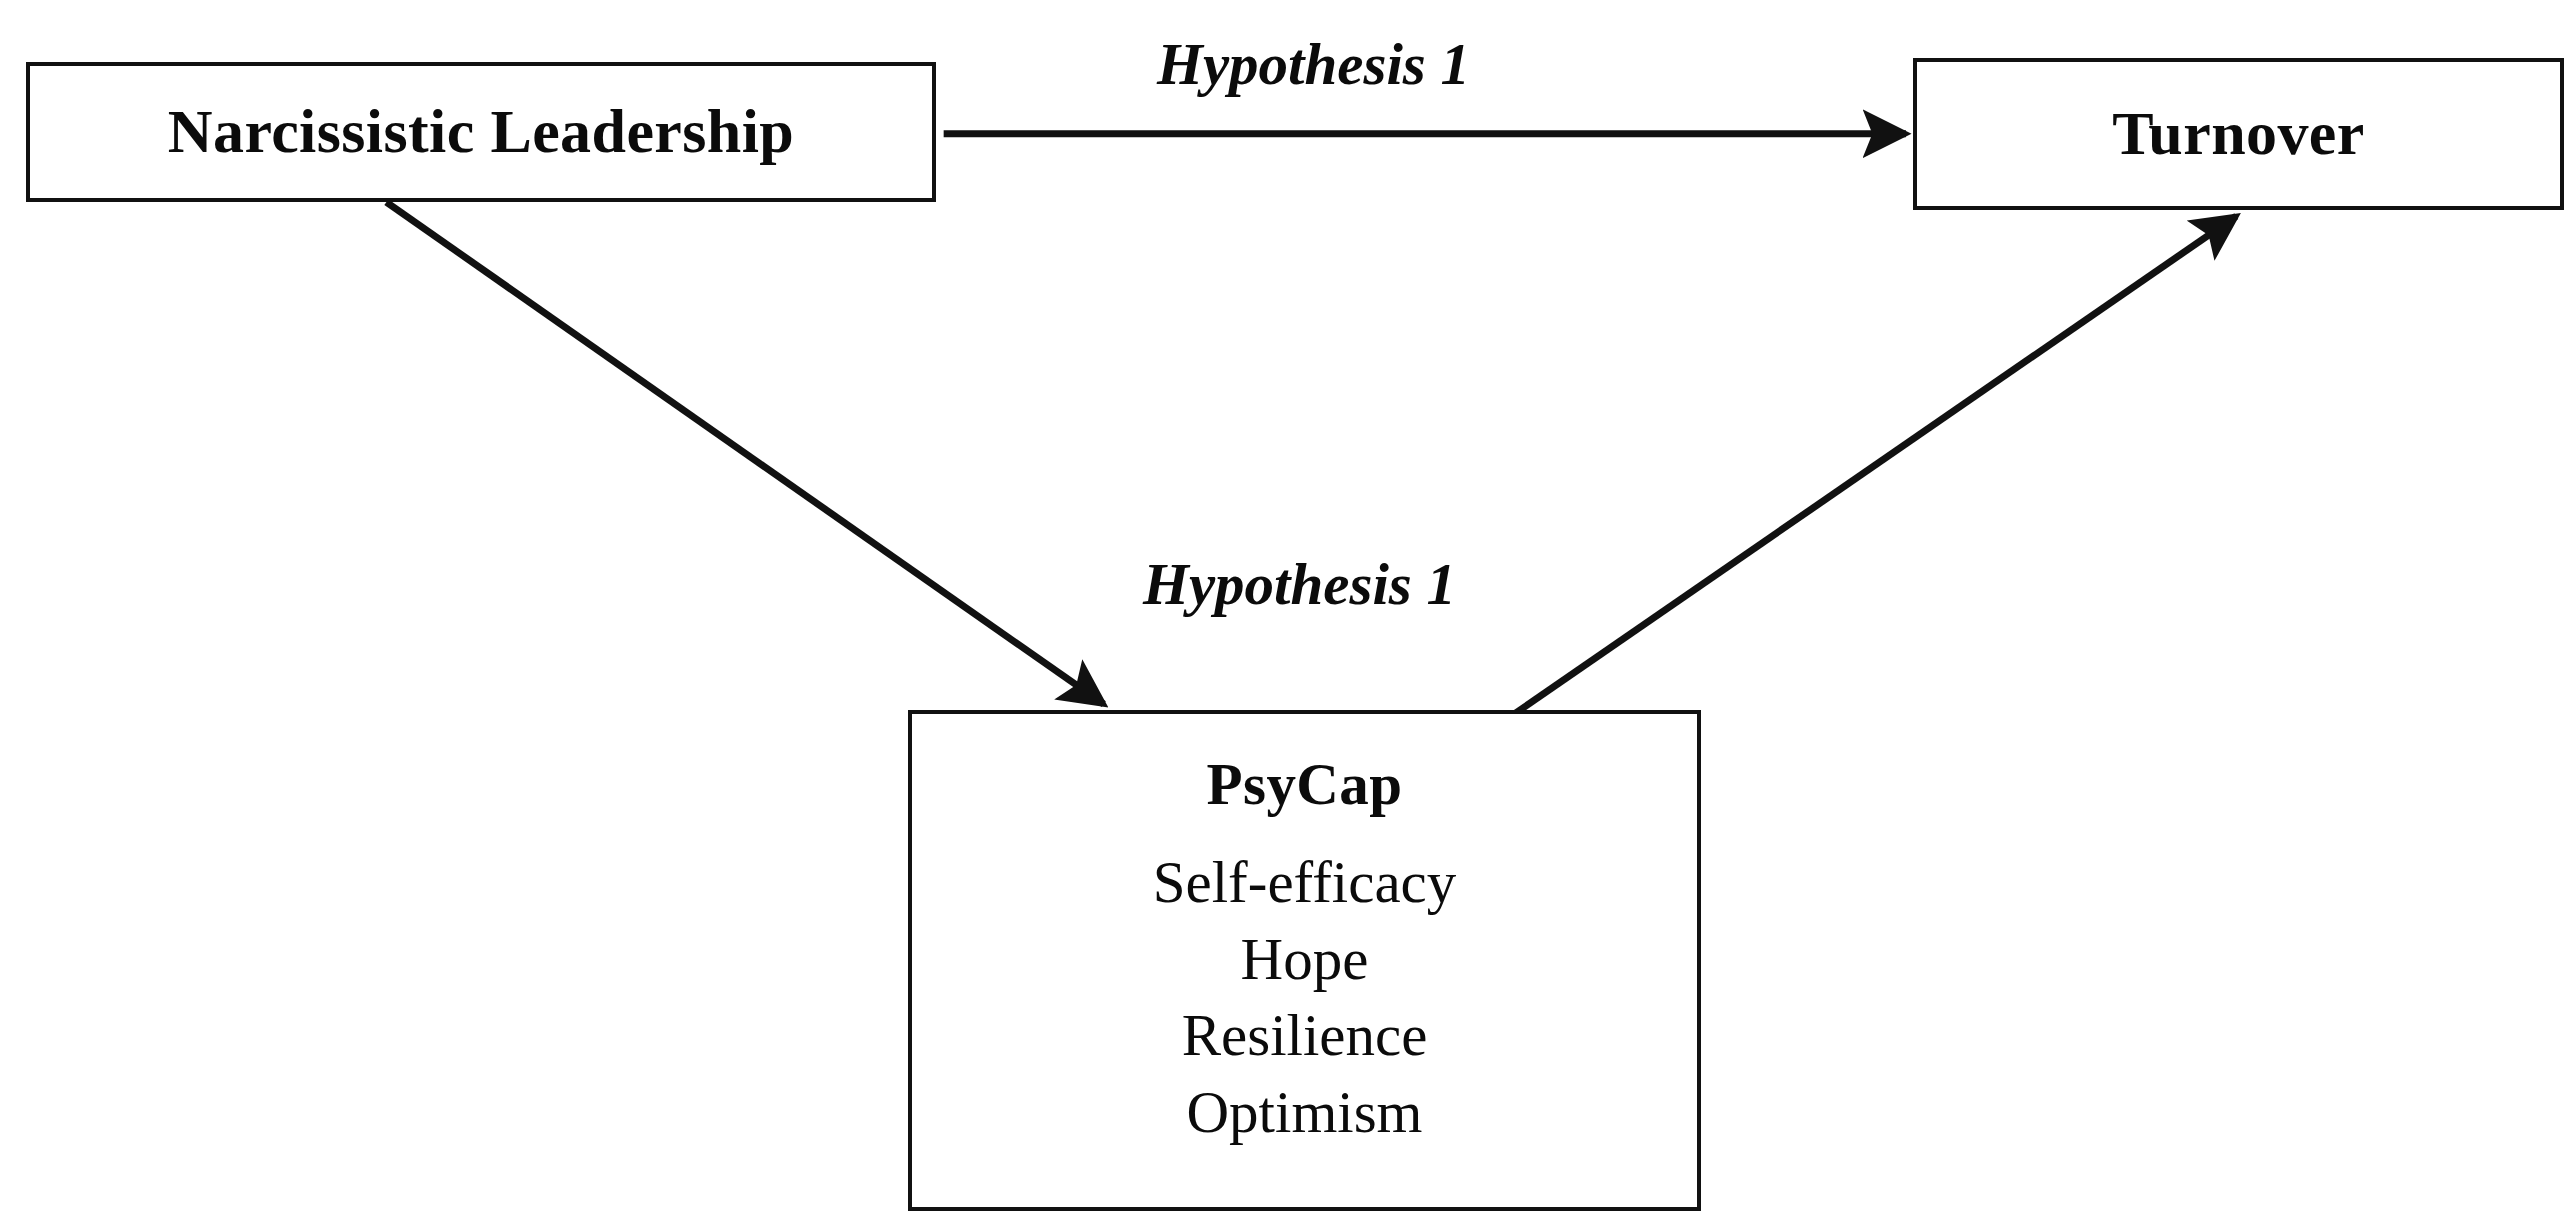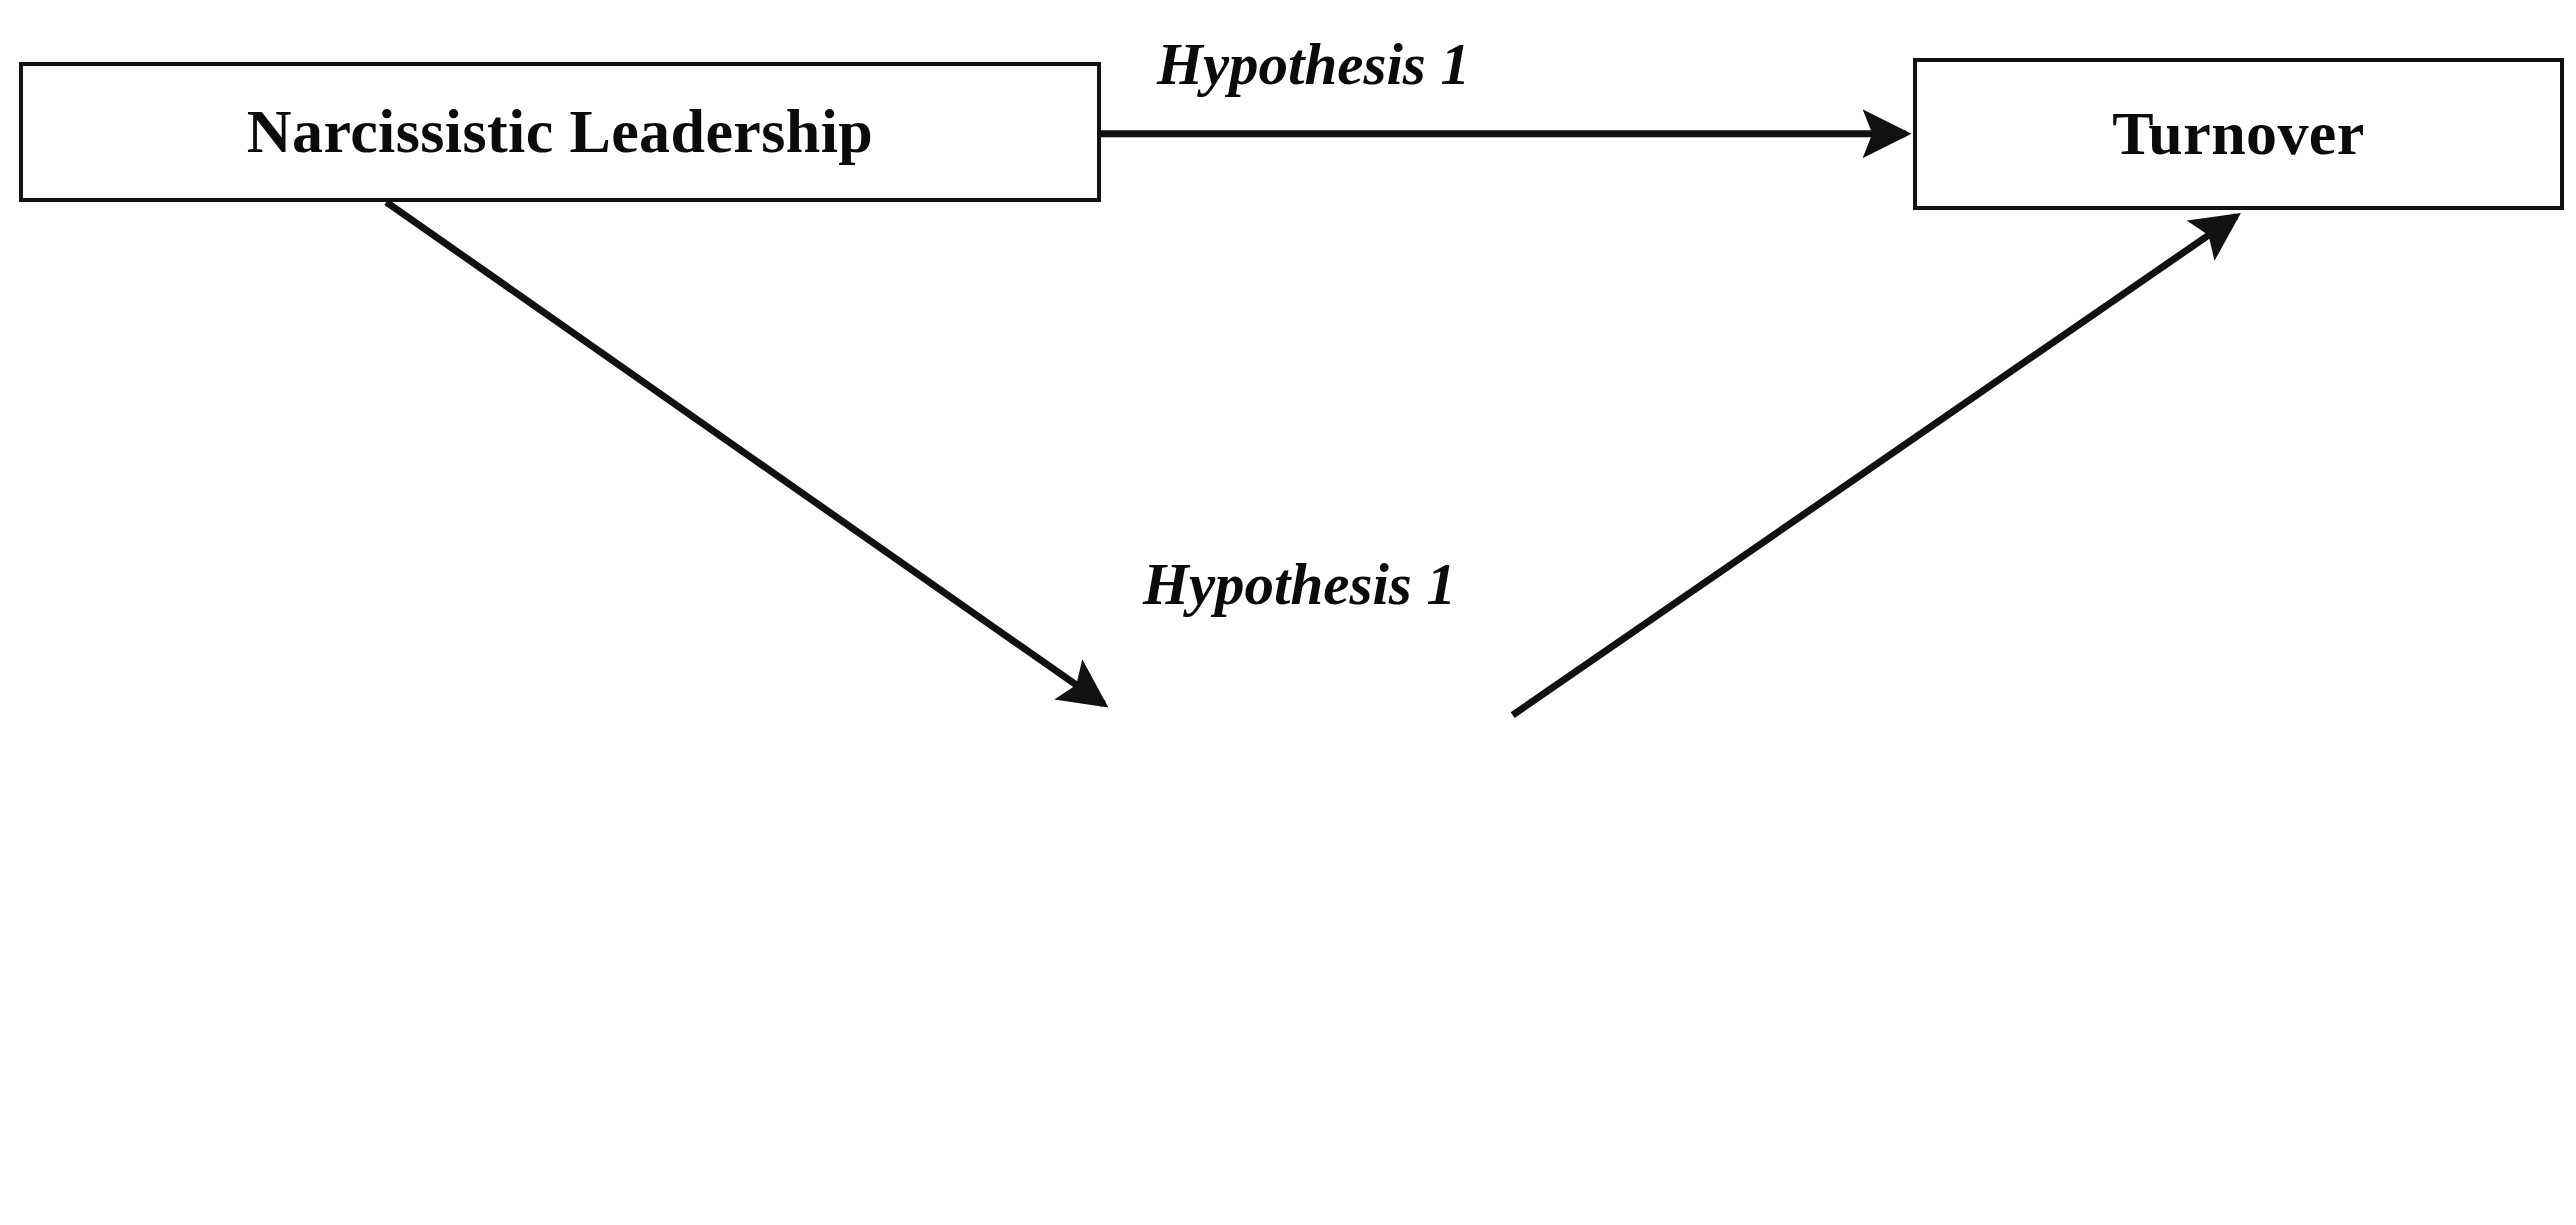--- a/index.html
+++ b/index.html
@@ -39,23 +39,23 @@
   }
   .node-title {
     font-weight: bold;
     color: #0b0b0b;
     text-align: center;
     letter-spacing: 0.4px;
     line-height: 1.05;
     white-space: nowrap;
   }
   #node-narcissistic-leadership {
-    left: 19px;
+    left: 26px;
     top: 62px;
-    width: 1082px;
+    width: 910px;
     height: 140px;
   }
   #node-narcissistic-leadership .node-title {
     font-size: 62px;
   }
   #node-turnover {
     left: 1913px;
     top: 58px;
     width: 651px;
     height: 152px;
@@ -128,19 +128,28 @@
   </svg>
 
   <div class="node" id="node-narcissistic-leadership">
     <div class="node-title">Narcissistic Leadership</div>
   </div>
 
   <div class="node" id="node-turnover">
     <div class="node-title">Turnover</div>
   </div>
 
+  <div class="node" id="node-psycap">
+    <div class="node-title">PsyCap</div>
+    <div class="psycap-list">
+      <div class="psycap-item">Self-efficacy</div>
+      <div class="psycap-item">Hope</div>
+      <div class="psycap-item">Resilience</div>
+      <div class="psycap-item">Optimism</div>
+    </div>
+  </div>
 
   <div class="edge-label" id="label-hypothesis-1">Hypothesis 1</div>
 
   <div class="edge-label" id="label-hypothesis-2">Hypothesis 1</div>
 
 </div>
 
 
 </body></html>

